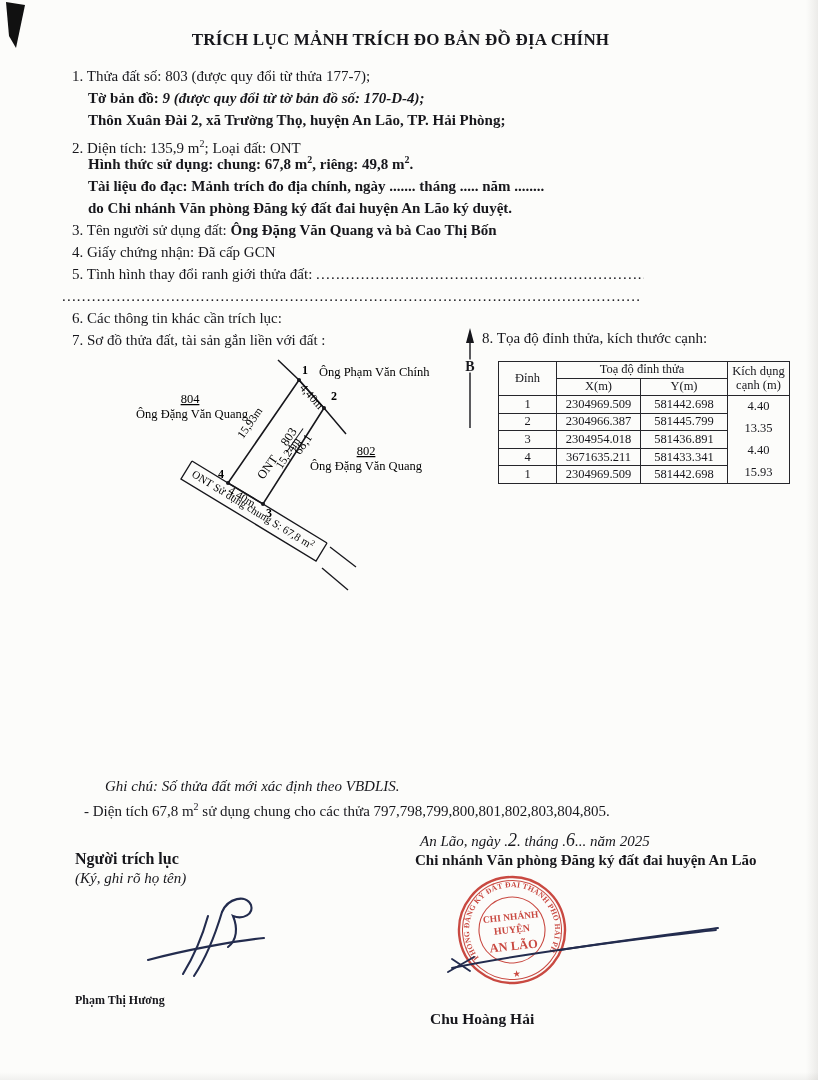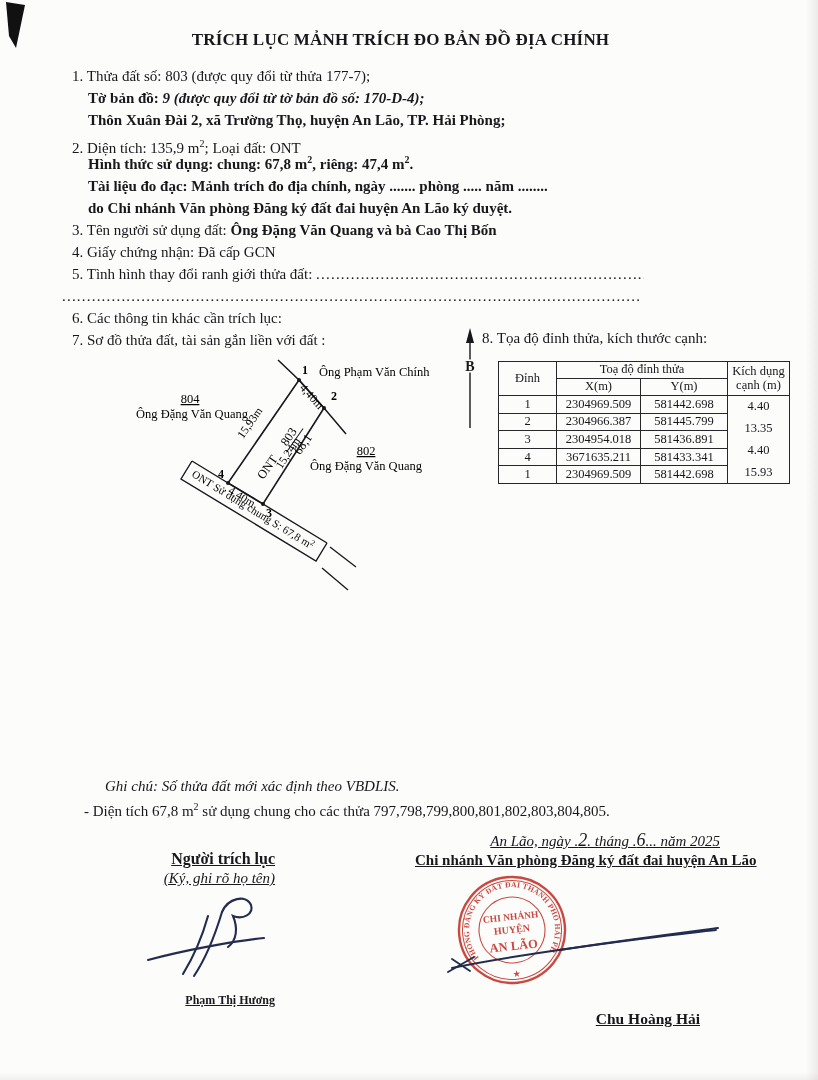--- a/index.html
+++ b/index.html
@@ -48,21 +48,21 @@
     height:17px;
     line-height:1.05;
   }
   .coord-table .kt-cell { padding:0; vertical-align:top; }
   .kt-inner {
     display:flex; flex-direction:column;
     justify-content:space-around;
     height:87px;
   }
   
-  .blk { position:absolute; text-align:right; white-space:nowrap;text-decoration:underline; }
+  .blk { position:absolute; text-align:left; white-space:nowrap; }
   svg text { font-family:"Liberation Serif", serif; }
   .edge-shade-r {
     position:absolute; top:0; right:0; width:12px; height:100%;
     background:linear-gradient(to right, rgba(0,0,0,0), rgba(90,85,80,.10));
   }
   .edge-shade-b {
     position:absolute; bottom:0; left:0; width:100%; height:8px;
     background:linear-gradient(to bottom, rgba(0,0,0,0), rgba(90,85,80,.07));
   }
 </style>
@@ -73,22 +73,22 @@
   <polygon points="6,2 25,5 16,48 9,36" fill="#111"></polygon>
 </svg>
 
 <div class="title">TRÍCH LỤC MẢNH TRÍCH ĐO BẢN ĐỒ ĐỊA CHÍNH</div>
 
 <div class="line" style="top:68px"><span>1. Thửa đất số: 803 (được quy đổi từ thửa 177-7);</span></div>
 <div class="line indent" style="top:90px"><span>Tờ bản đồ: </span><span class="it">9 (được quy đổi từ tờ bản đồ số: 170-D-4);</span></div>
 <div class="line indent" style="top:112px"><span>Thôn Xuân Đài 2, xã Trường Thọ, huyện An Lão, TP. Hải Phòng;</span></div>
 
 <div class="line" style="top:140px"><span>2. Diện tích: 135,9 m</span><sup class="s">2</sup><span>;  Loại đất: ONT</span></div>
-<div class="line indent" style="top:156px"><span>Hình thức sử dụng: chung: 67,8 m</span><sup class="s">2</sup><span>, riêng: 47,4 m</span><sup class="s">2</sup><span>.</span></div>
-<div class="line indent" style="top:178px"><span>Tài liệu đo đạc: Mảnh trích đo địa chính, ngày ....... phòng ..... năm ........</span></div>
+<div class="line indent" style="top:156px"><span>Hình thức sử dụng: chung: 67,8 m</span><sup class="s">2</sup><span>, riêng: 49,8 m</span><sup class="s">2</sup><span>.</span></div>
+<div class="line indent" style="top:178px"><span>Tài liệu đo đạc: Mảnh trích đo địa chính, ngày ....... tháng ..... năm ........</span></div>
 <div class="line indent" style="top:200px"><span>do Chi nhánh Văn phòng Đăng ký đất đai huyện An Lão ký duyệt.</span></div>
 
 <div class="line" style="top:222px"><span>3. Tên người sử dụng đất: </span><span class="bold">Ông Đặng Văn Quang và bà Cao Thị Bốn</span></div>
 <div class="line" style="top:244px"><span>4. Giấy chứng nhận: Đã cấp GCN</span></div>
 
 <div class="line dotline w570" style="top:266px"><span style="letter-spacing:0">5. Tình hình thay đổi ranh giới thửa đất: </span><span>......................................................................................................</span></div>
 <div class="line dotline w578" style="top:288px"><span>..........................................................................................................................................................................................</span></div>
 
 <div class="line" style="top:310px"><span>6. Các thông tin khác cần trích lục:</span></div>
 <div class="line" style="top:332px"><span>7. Sơ đồ thửa đất, tài sản gắn liền với đất :</span></div>

